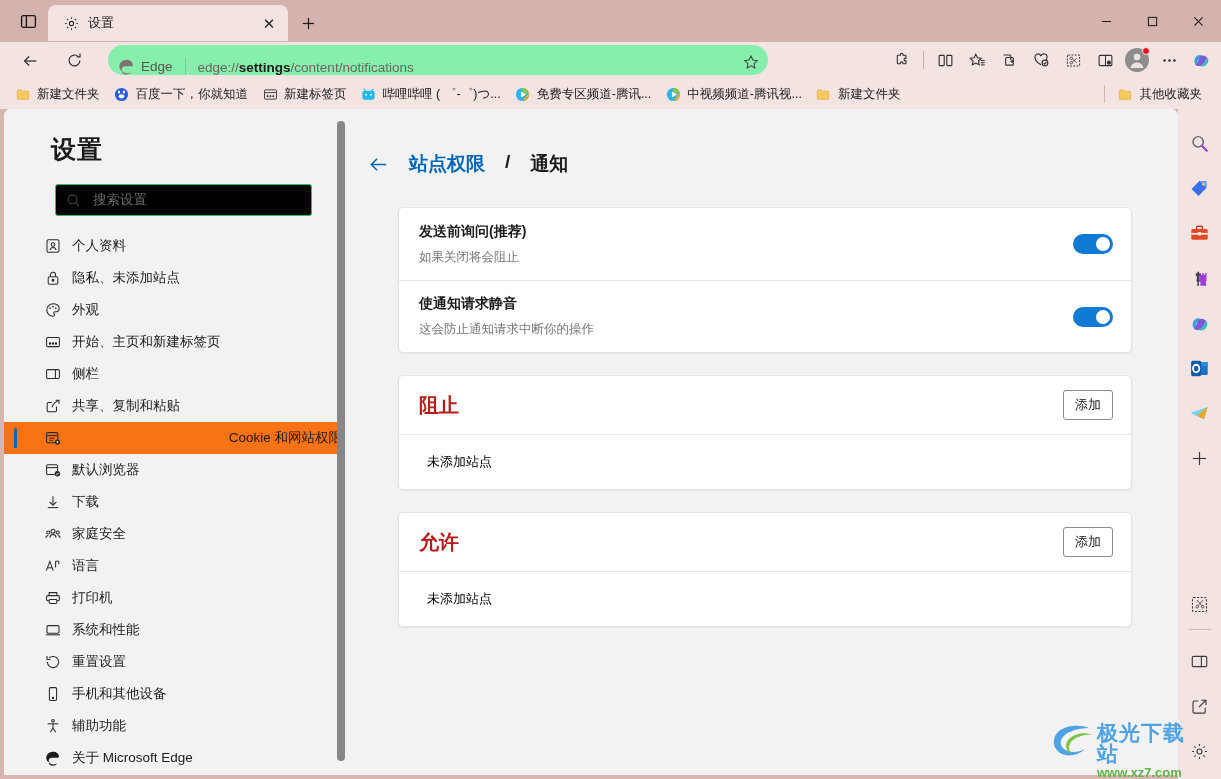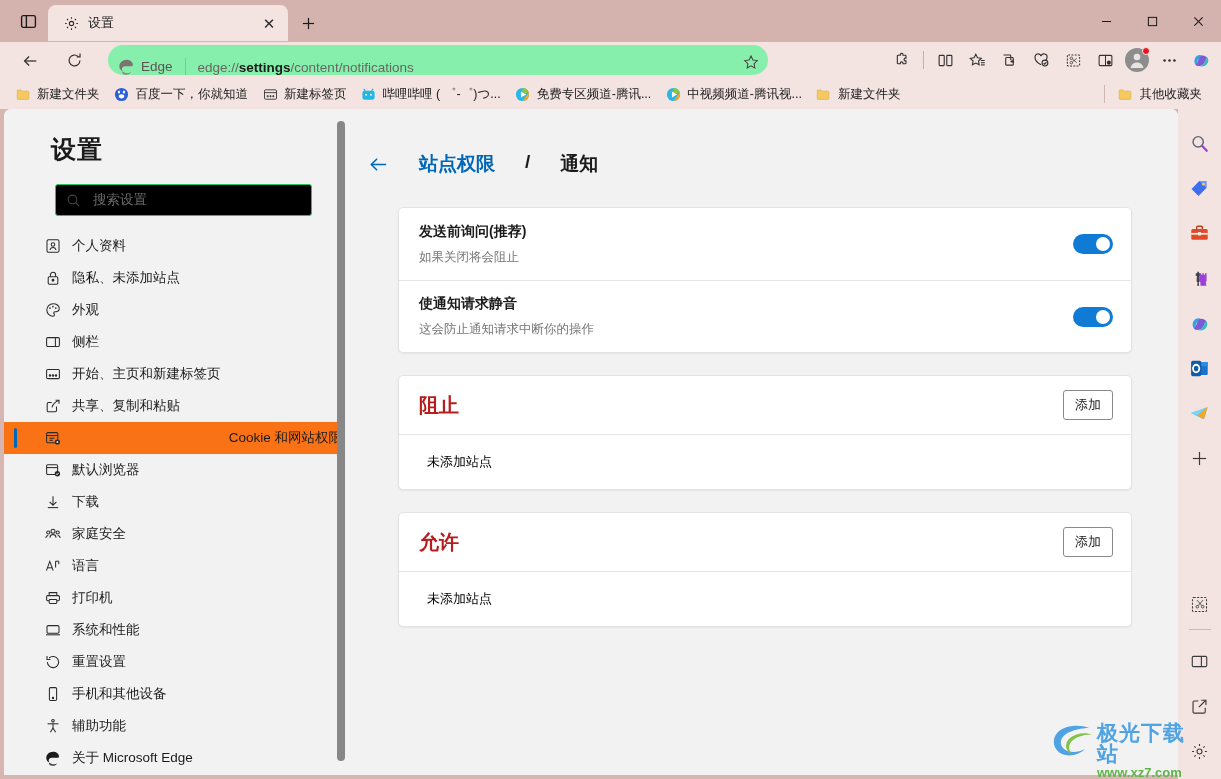--- a/index.html
+++ b/index.html
@@ -137,21 +137,21 @@
     position: absolute; left: 333px; top: 12px; width: 8px; height: 640px;
     background: #878787; border-radius: 4px;
   }
 
   
   .settings-main {
     position: absolute; left: 342px; top: 0; width: 832px; height: 666px;
     background: #f2f2f2;
   }
   .breadcrumb {
-    display: flex; gap: 30px;
+    display: flex; gap: 20px;
     margin: 42px 0 0 22px; font-size: 19px; font-weight: 700;
   }
   .bc-back { color: #0067b8; display:flex; align-items:center; }
   .bc-link { color: #0067b8; }
   .bc-sep { color: #1b1b1b; font-weight: 600; }
   .bc-cur { color: #1b1b1b; }
 
   .card {
     margin: 0 0 0 52px; width: 734px; background: #ffffff;
     border: 1px solid #e3e3e3; border-radius: 5px; box-shadow: 0 1px 2px rgba(0,0,0,.055);
@@ -513,37 +513,37 @@
               <circle cx="7.9" cy="4.6" r=".85" fill="#2b2b2b" stroke="none"></circle>
               <circle cx="10.8" cy="6.1" r=".85" fill="#2b2b2b" stroke="none"></circle>
             </svg>
           </span>
           <span>外观</span>
         </div>
 
         <div class="nav-item">
           <span class="nav-ico">
             <svg width="16" height="16" viewBox="0 0 16 16" fill="none" stroke="#2b2b2b" stroke-width="1.05">
-              <rect x="1.6" y="3.6" width="12.8" height="8.8" rx="1.2"></rect>
-                <line x1="10.4" y1="3.6" x2="10.4" y2="12.4"></line>
-            </svg>
-          </span>
-          <span>侧栏</span>
-        </div>
-
-        <div class="nav-item">
-          <span class="nav-ico">
-            <svg width="16" height="16" viewBox="0 0 16 16" fill="none" stroke="#2b2b2b" stroke-width="1.05">
               <rect x="1.6" y="3.4" width="12.8" height="9.2" rx="1.2"></rect>
               <circle cx="5" cy="9.4" r=".7" fill="#2b2b2b"></circle>
                 <circle cx="8" cy="9.4" r=".7" fill="#2b2b2b"></circle>
                 <circle cx="11" cy="9.4" r=".7" fill="#2b2b2b"></circle>
             </svg>
           </span>
           <span>开始、主页和新建标签页</span>
+        </div>
+
+        <div class="nav-item">
+          <span class="nav-ico">
+            <svg width="16" height="16" viewBox="0 0 16 16" fill="none" stroke="#2b2b2b" stroke-width="1.05">
+              <rect x="1.6" y="3.6" width="12.8" height="8.8" rx="1.2"></rect>
+                <line x1="10.4" y1="3.6" x2="10.4" y2="12.4"></line>
+            </svg>
+          </span>
+          <span>侧栏</span>
         </div>
 
         <div class="nav-item">
           <span class="nav-ico">
             <svg width="16" height="16" viewBox="0 0 16 16" fill="none" stroke="#2b2b2b" stroke-width="1.05">
               <path d="M11.5 8.6v4a1.2 1.2 0 0 1-1.2 1.2H3.4a1.2 1.2 0 0 1-1.2-1.2V5.7a1.2 1.2 0 0 1 1.2-1.2h3.4"></path>
               <path d="M7 9.4C8.2 6 10.8 3.4 14 2.6"></path>
                 <polyline points="10.6,2.3 14,2.3 14,5.7"></polyline>
             </svg>
           </span>

